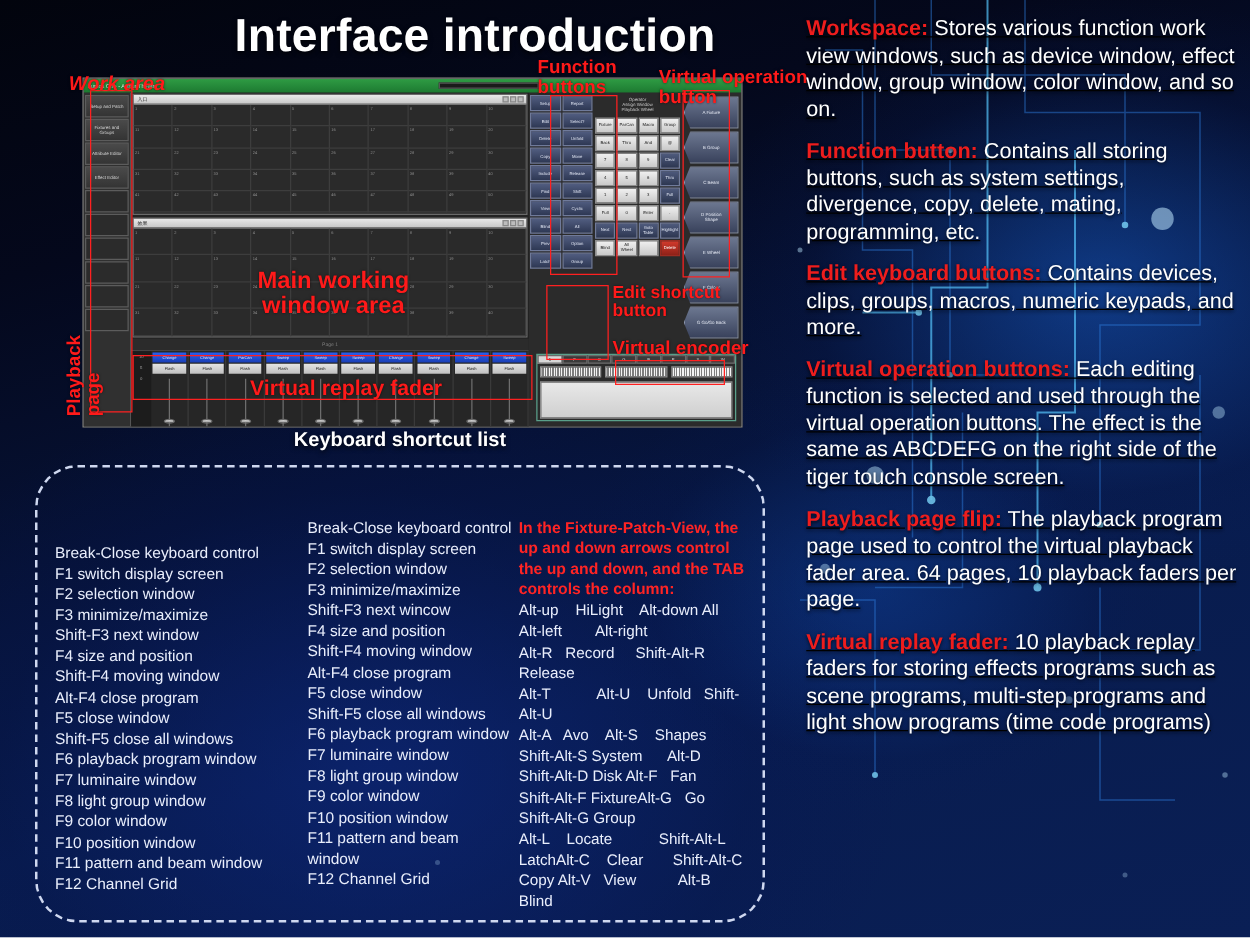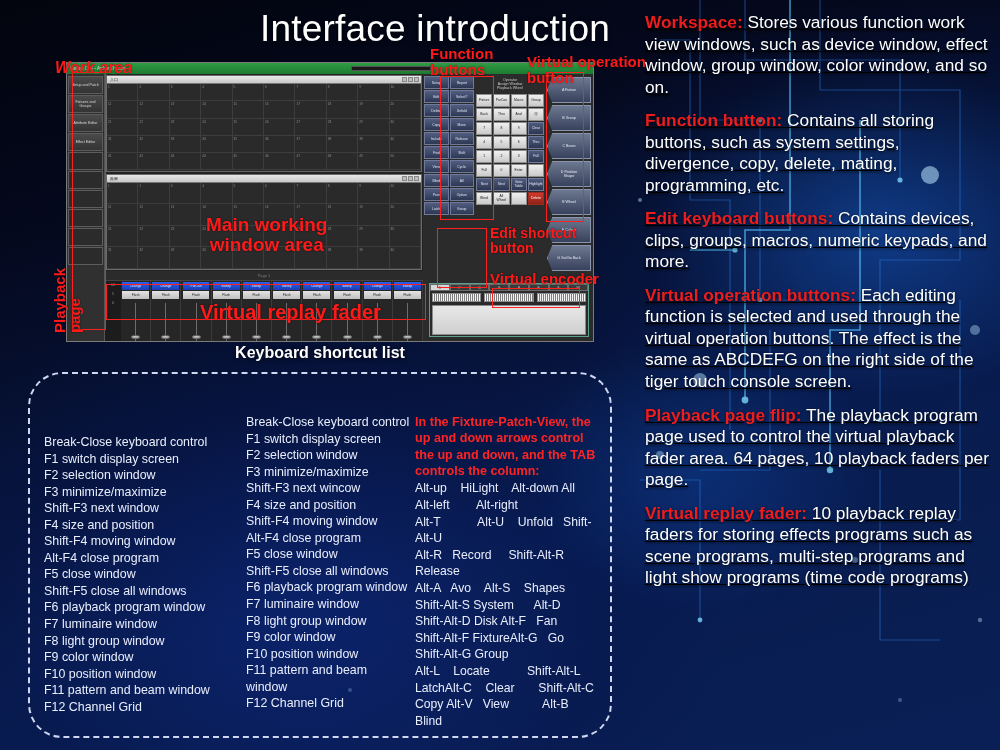--- a/index.html
+++ b/index.html
@@ -18,23 +18,23 @@
       linear-gradient(165deg, #02040d 0%, #04081c 22%, #061236 45%, #081c4e 68%, #0a1f55 100%);
     overflow: hidden;
   }
   
   #circuit { position:absolute; inset:0; opacity:.85; pointer-events:none; }
   #stars { position:absolute; inset:0; pointer-events:none; }
 
   
   .title {
     position: absolute; left: 150px; top: 8px; width: 460px;
-    text-align: right;
+    text-align: center;
     color: #ffffff;
-    font-size: 37px; font-weight: normal;
+    font-size: 37px; font-weight: bold;
     letter-spacing: .2px;
     text-shadow: 0 1px 4px rgba(0,0,0,.8);
   }
   .section-title {
     position: absolute; left: 110px; top: 344px; width: 420px;
     text-align: center; color: #ffffff;
     font-size: 16px; font-weight: bold;
     text-shadow: 0 1px 4px rgba(0,0,0,.8);
   }
 
@@ -543,21 +543,21 @@
 buttons</div>
   <div class="anno" style="left:527px; top:54px; font-size:15px;">Virtual operation
 button</div>
   <div class="anno" style="left:206px; top:215px; font-size:19px; text-align:center;">Main working
 window area</div>
   <div class="anno" style="left:490px; top:226px; font-size:14px;">Edit shortcut
 button</div>
   <div class="anno" style="left:490px; top:271px; font-size:15px;">Virtual encoder</div>
   <div class="anno" style="left:52px; top:268px; font-size:15px; writing-mode:vertical-rl; transform:rotate(180deg); line-height:1.0;">Playback
 page</div>
-  <div class="anno" style="left:200px; top:302px; font-size:20px;">Virtual replay fader</div>
+  <div class="anno" style="left:200px; top:302px; font-size:17px;">Virtual replay fader</div>
 
   <div class="section-title">Keyboard shortcut list</div>
 
   <div id="shortcut-box">
     <div class="sc-cols">
 
       <div class="sc-col sc-col-1">
         <div class="sc-line">Break-Close keyboard control</div>
         <div class="sc-line">F1 switch display screen</div>
         <div class="sc-line">F2 selection window</div>
@@ -594,22 +594,22 @@
         <div class="sc-line">F9 color window</div>
         <div class="sc-line">F10 position window</div>
         <div class="sc-line">F11 pattern and beam window</div>
         <div class="sc-line">F12 Channel Grid</div>
       </div>
 
       <div class="sc-col sc-col-3">
         <div class="sc-head">In the Fixture-Patch-View, the up and down arrows control the up and down, and the TAB controls the column:</div>
         <div class="body">
           <div class="sc-line">Alt-up    HiLight    Alt-down All    Alt-left        Alt-right</div>
+          <div class="sc-line">Alt-R   Record     Shift-Alt-R  Release</div>
           <div class="sc-line">Alt-T           Alt-U    Unfold   Shift-Alt-U</div>
-          <div class="sc-line">Alt-R   Record     Shift-Alt-R  Release</div>
           <div class="sc-line">Alt-A   Avo    Alt-S    Shapes  Shift-Alt-S System      Alt-D      Shift-Alt-D Disk Alt-F   Fan      Shift-Alt-F FixtureAlt-G   Go     Shift-Alt-G Group</div>
           <div class="sc-line">Alt-L    Locate           Shift-Alt-L LatchAlt-C    Clear       Shift-Alt-C Copy Alt-V   View          Alt-B   Blind</div>
 
         </div>
       </div>
     </div>
   </div>
 
   <div id="right-panel">
     <div class="rp-block">

